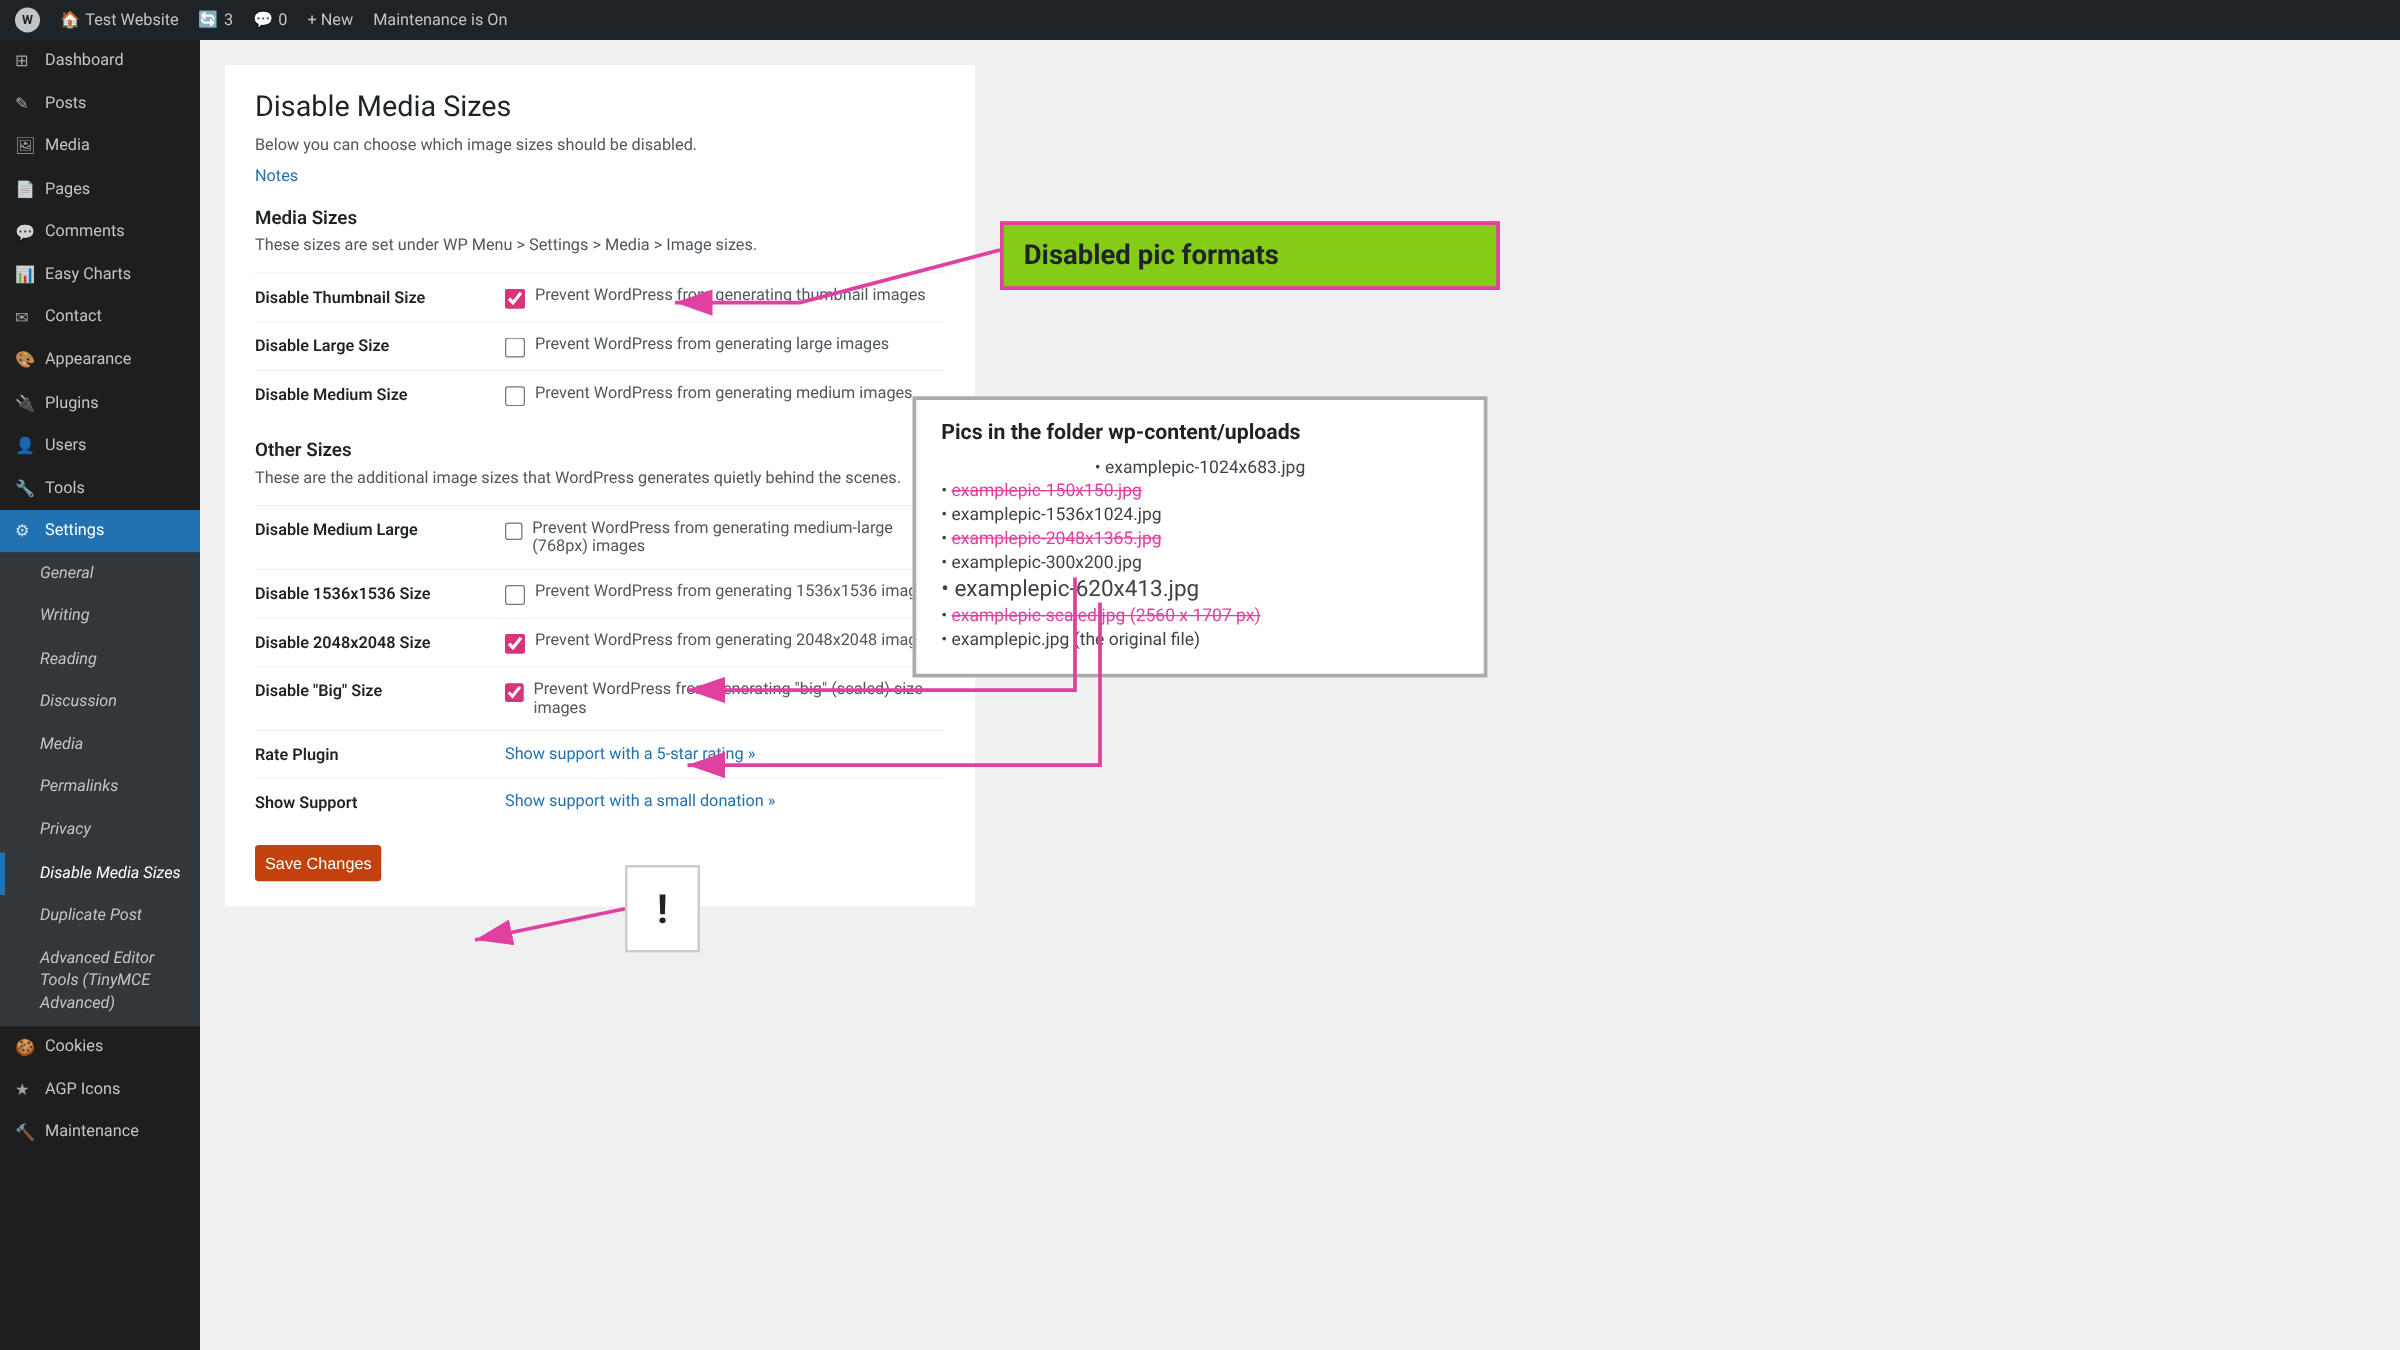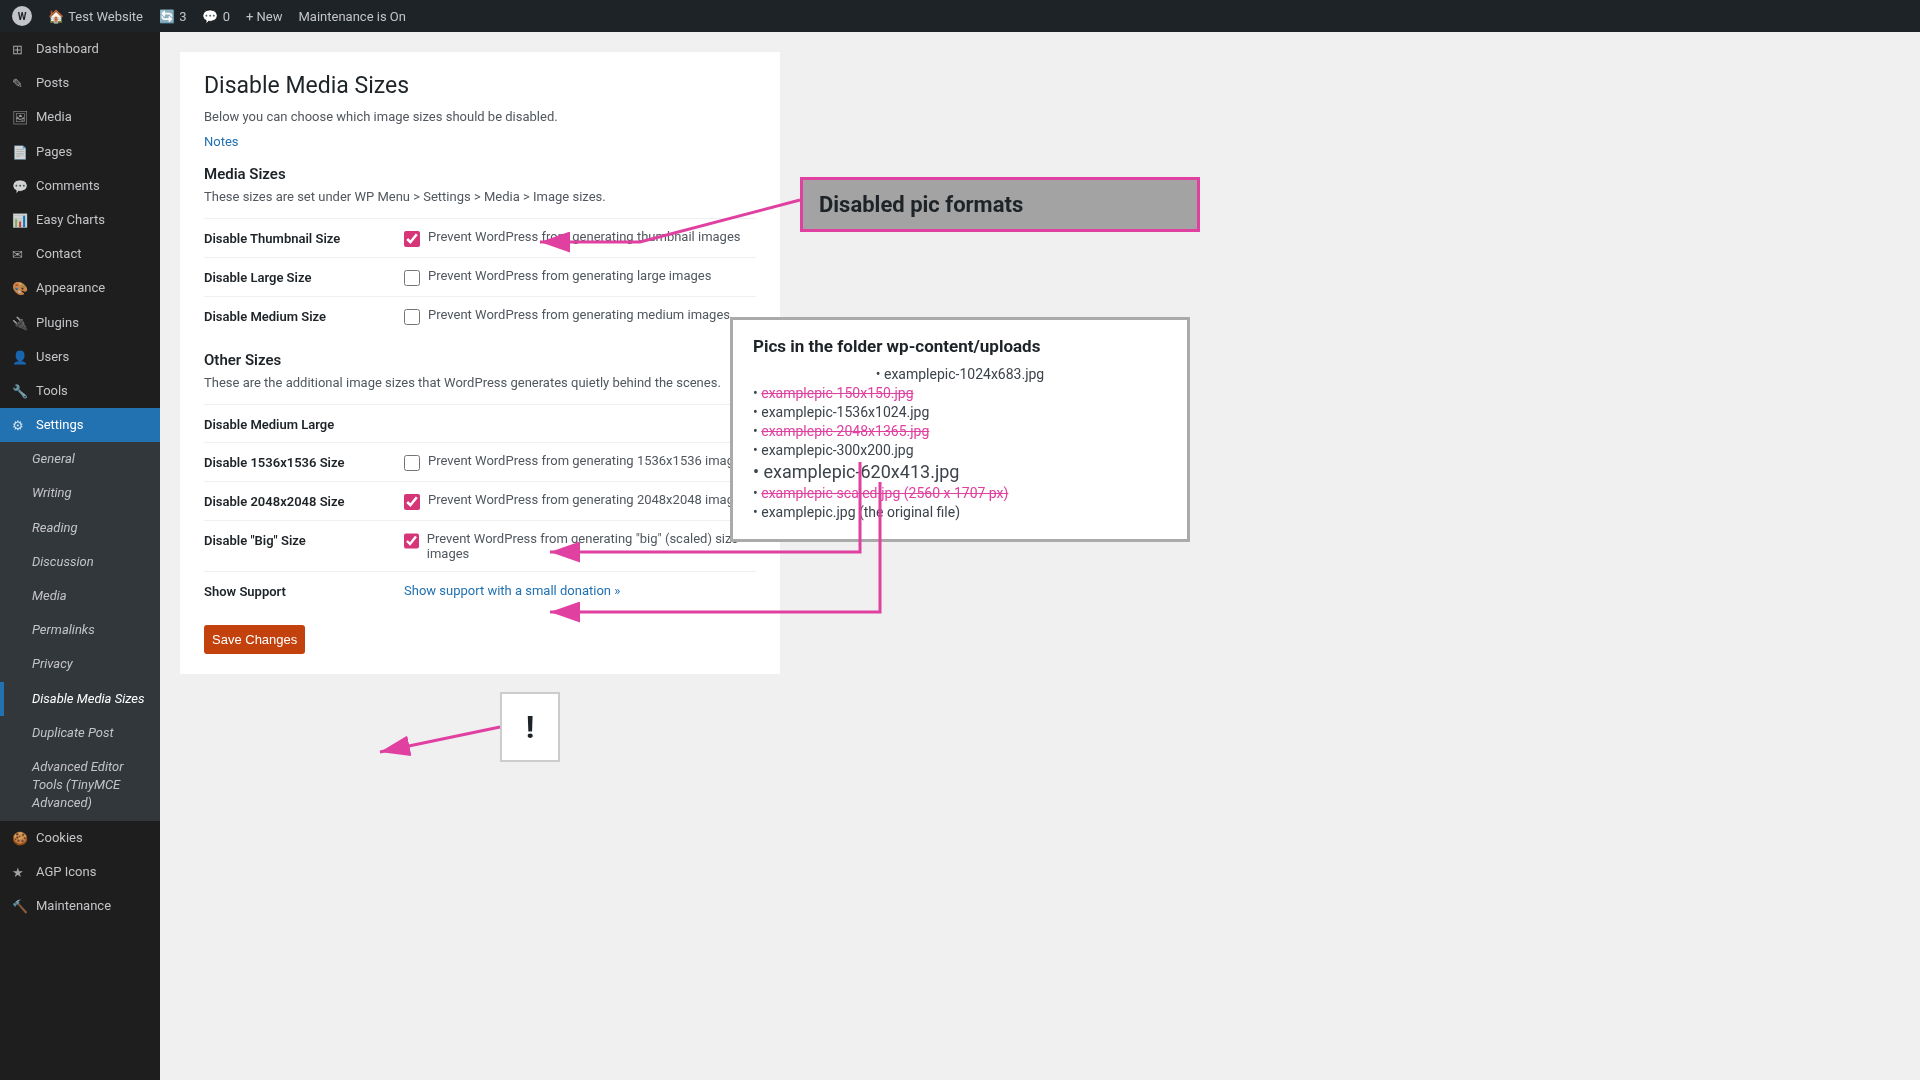--- a/index.html
+++ b/index.html
@@ -291,20 +291,24 @@
           <span class="option-text">Prevent WordPress from generating medium images</span>
         </div>
       </div>
 
       <h2 class="section-title">Other Sizes</h2>
       <p class="section-desc">These are the additional image sizes that WordPress generates quietly behind the scenes.</p>
 
       
       <div class="option-row">
         <div class="option-label">Disable Medium Large</div>
+        <div class="option-control">
+          <input type="checkbox" style="">
+          <span class="option-text">Prevent WordPress from generating medium-large (768px) images</span>
+        </div>
       </div>
 
       
       <div class="option-row">
         <div class="option-label">Disable 1536x1536 Size</div>
         <div class="option-control">
           <input type="checkbox" style="">
           <span class="option-text">Prevent WordPress from generating 1536x1536 images</span>
         </div>
       </div>
@@ -321,33 +325,37 @@
       
       <div class="option-row">
         <div class="option-label">Disable "Big" Size</div>
         <div class="option-control">
           <input type="checkbox" class="pink-check" checked="" style="">
           <span class="option-text">Prevent WordPress from generating "big" (scaled) size images</span>
         </div>
       </div>
 
       
+      <div class="rate-row">
+        <div class="option-label">Rate Plugin</div>
+        <a class="rate-link" href="#">Show support with a 5-star rating »</a>
+      </div>
 
       
       <div class="rate-row">
         <div class="option-label">Show Support</div>
         <a class="rate-link" href="#">Show support with a small donation »</a>
       </div>
 
       <button class="save-btn">Save Changes</button>
     </div>
 
     <div class="annotation-container">
 
-      <div style="position:absolute; top:145px; left:640px; width:400px; background:#a3a3a3; border:3px solid #e040a0; padding:12px 16px; font-size:22px; font-weight:700; color:#1d2327;">
+      <div style="position:absolute; top:145px; left:640px; width:400px; background:#84cc16; border:3px solid #e040a0; padding:12px 16px; font-size:22px; font-weight:700; color:#1d2327;">
         <span>Disabled pic formats</span>
       </div>
 
       <div style="position:absolute; top:285px; left:570px; width:460px; background:#fff; border:3px solid #aaa; padding:16px 20px;">
         <h3 style="font-size:17px; font-weight:700; color:#1d2327; margin-bottom:10px;">Pics in the folder wp-content/uploads</h3>
         <ul style="list-style:none; padding:0;">
           <li style="font-size:14px; margin-bottom:3px;text-align:center;">• <span>examplepic-1024x683.jpg</span></li>
           <li style="font-size:14px; margin-bottom:3px;">• <span style="text-decoration:line-through; color:#e040a0;">examplepic-150x150.jpg</span></li>
           <li style="font-size:14px; margin-bottom:3px;">• <span>examplepic-1536x1024.jpg</span></li>
           <li style="font-size:14px; margin-bottom:3px;">• <span style="text-decoration:line-through; color:#e040a0;">examplepic-2048x1365.jpg</span></li>

